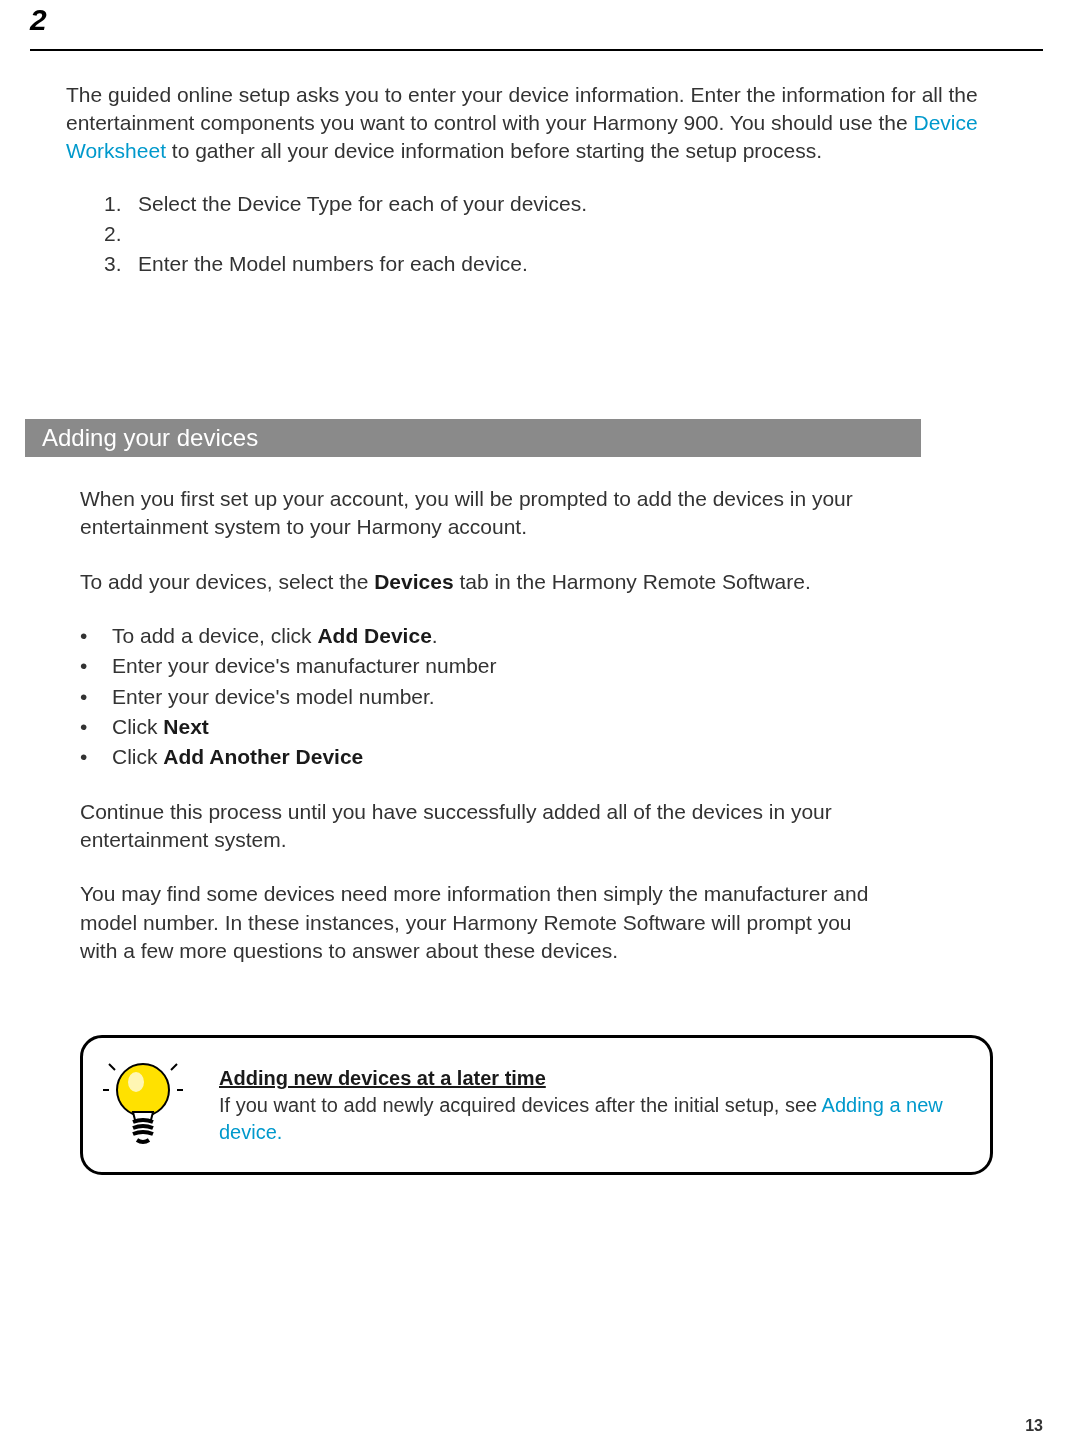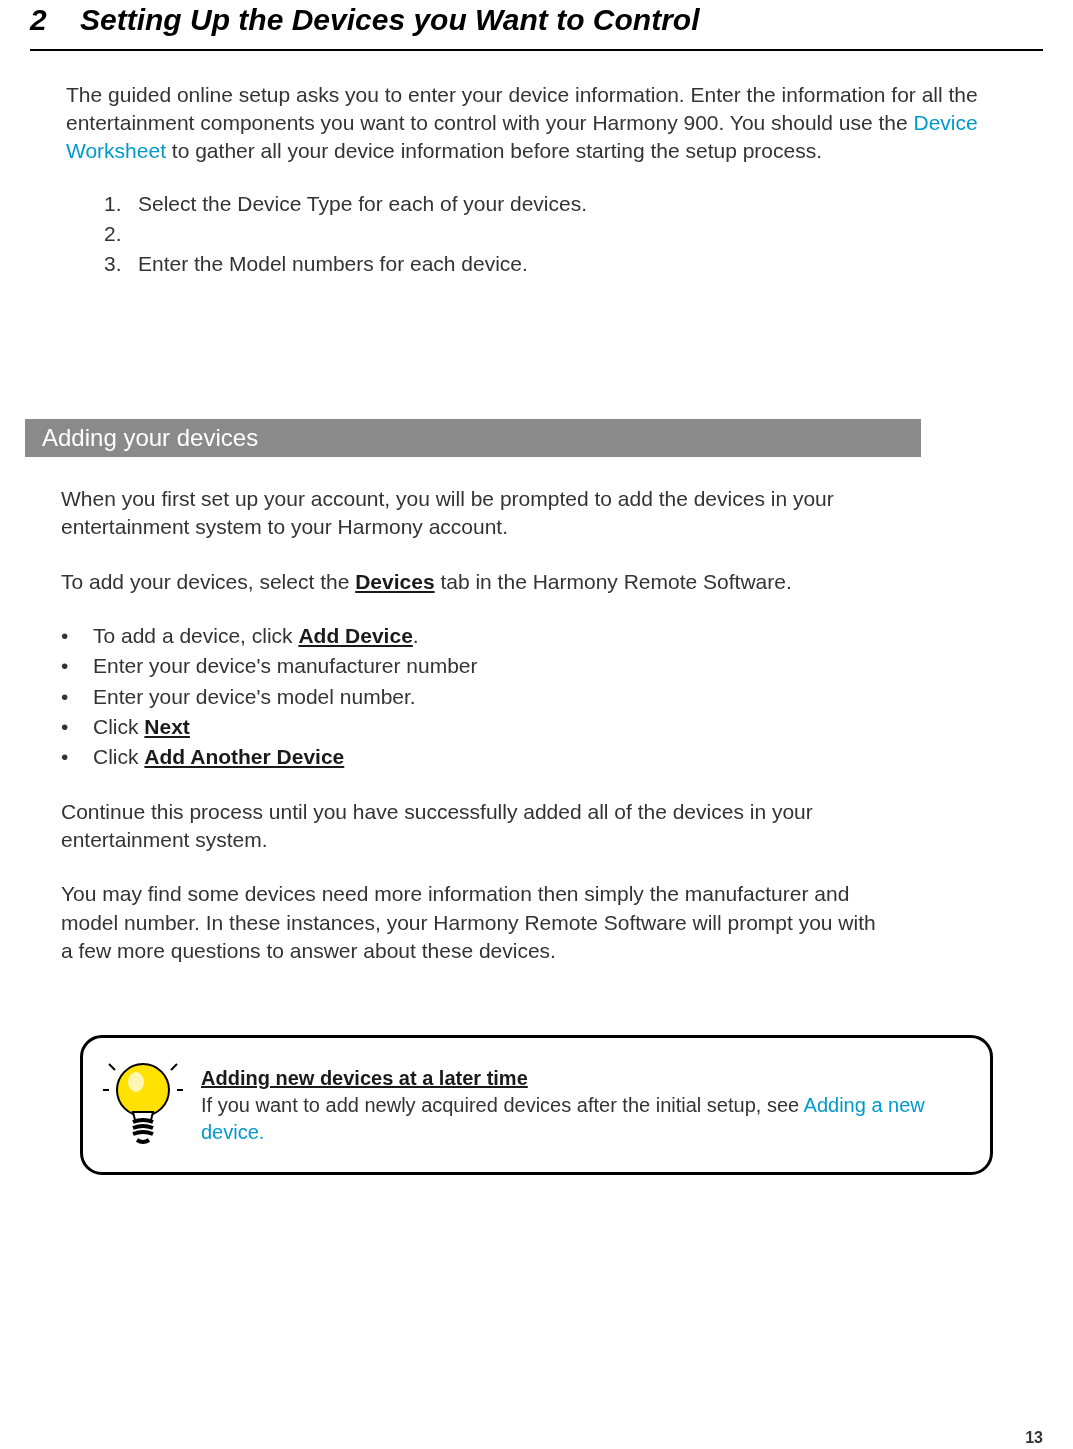--- a/index.html
+++ b/index.html
@@ -61,50 +61,49 @@
     .subheading-bar {
       background: #8a8a8a;
       color: #fff;
       font-size: 24px;
       padding: 3px 17px;
       margin-bottom: 28px;
       width: 862px;
       margin-left: -5px;
     }
     .sub-content {
-      margin-left: 31px;
+      margin-left: 50px;
       margin-right: 150px;
     }
     .sub-content p {
       margin: 0 0 26px 0;
     }
     .bullet-list {
       margin-bottom: 26px;
     }
     .bullet-list .row {
       display: flex;
       margin-bottom: 2px;
     }
     .bullet-list .bullet {
       width: 32px;
       flex-shrink: 0;
     }
     b {
       font-weight: bold;
       color: #1a1a1a;
-      text-decoration: underline;
     }
     .tip-box {
       margin: 70px 50px 0 50px;
       border: 3px solid #000;
       border-radius: 22px;
       padding: 22px 24px 22px 20px;
       display: flex;
       align-items: center;
-      gap: 18px;
+      gap: 36px;
     }
     .tip-icon {
       width: 80px;
       height: 90px;
       flex-shrink: 0;
       position: relative;
     }
     .tip-icon svg {
       width: 100%;
       height: 100%;
@@ -113,35 +112,34 @@
       flex: 1;
       font-size: 20px;
     }
     .tip-title {
       font-weight: bold;
       text-decoration: underline;
       color: #1a1a1a;
     }
     .page-number {
       position: absolute;
-      bottom: 0;
+      bottom: 12px;
       right: 30px;
       font-size: 16px;
       font-weight: bold;
       color: #333;
     }
   </style>
 </head>
 <body>
 
 <div class="page">
 
   <div class="section-header">
     <span class="section-number">2</span>
-    <span class="section-title">Setting Up the Devices you Want to Control</span>
   </div>
 
   <div class="content-block">
     <div class="intro-para">
       <span>The guided online setup asks you to enter your device information.  Enter the information for all the entertainment components you want to control with your Harmony 900. You should use the </span><span class="link">Device Worksheet</span><span> to gather all your device information before starting the setup process.</span>
     </div>
 
     <div class="numbered-list">
       <div class="row">
         <span class="num">1.</span>

